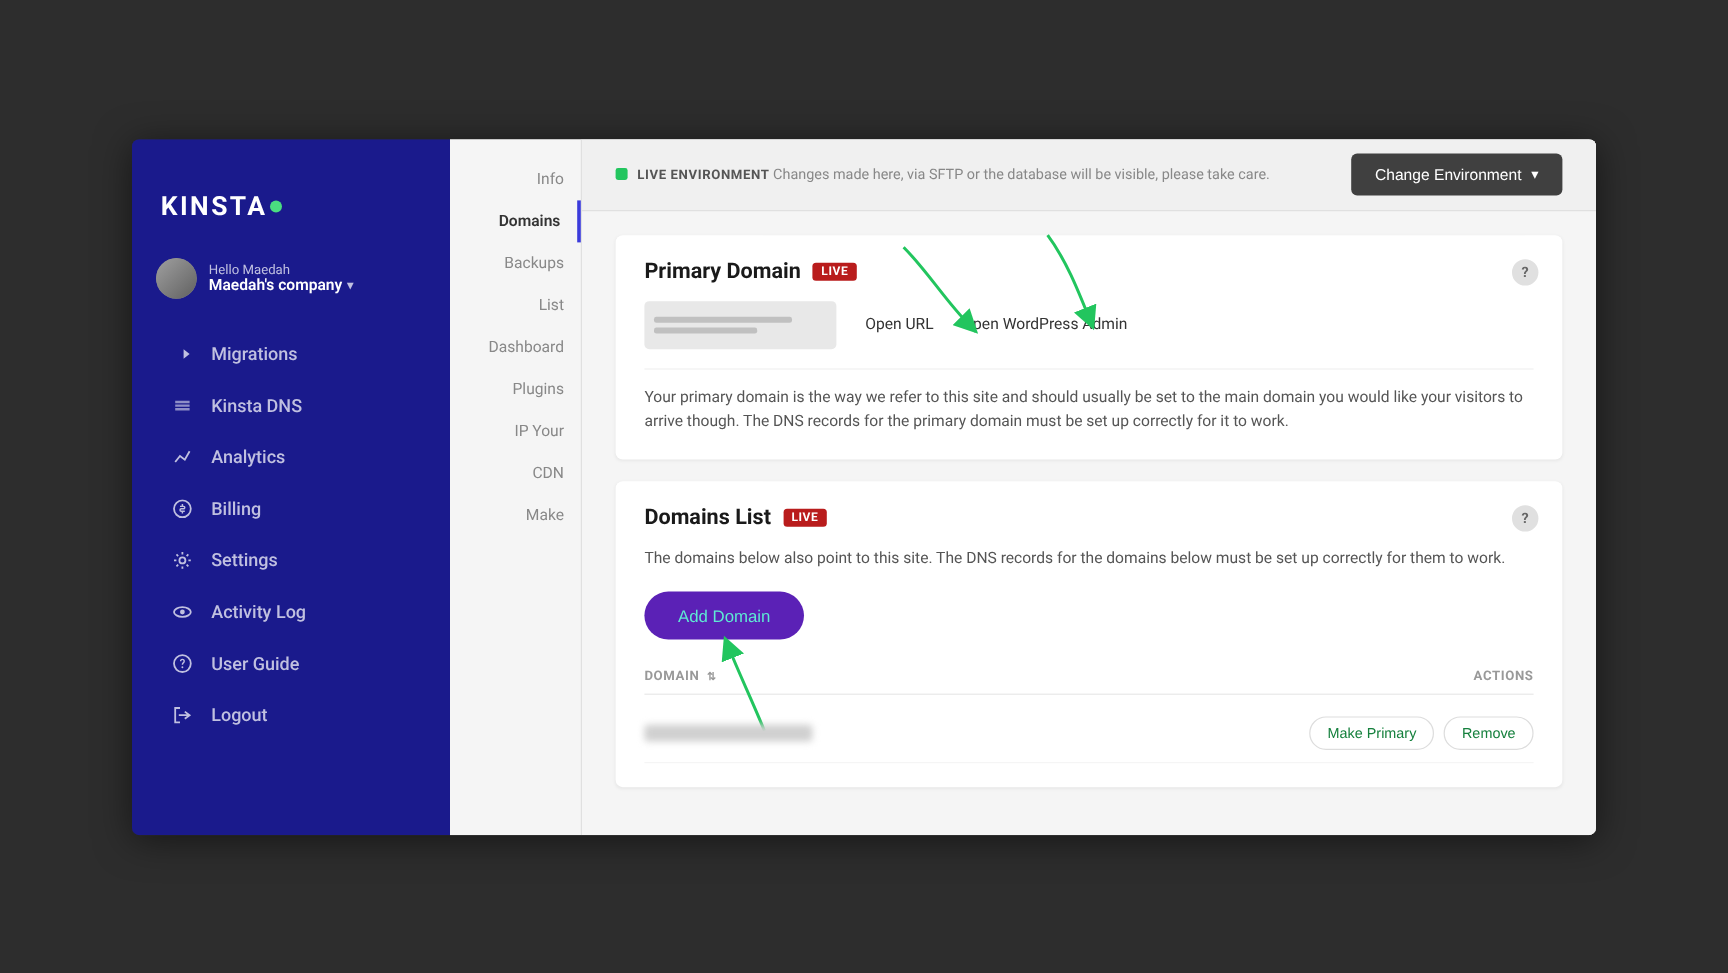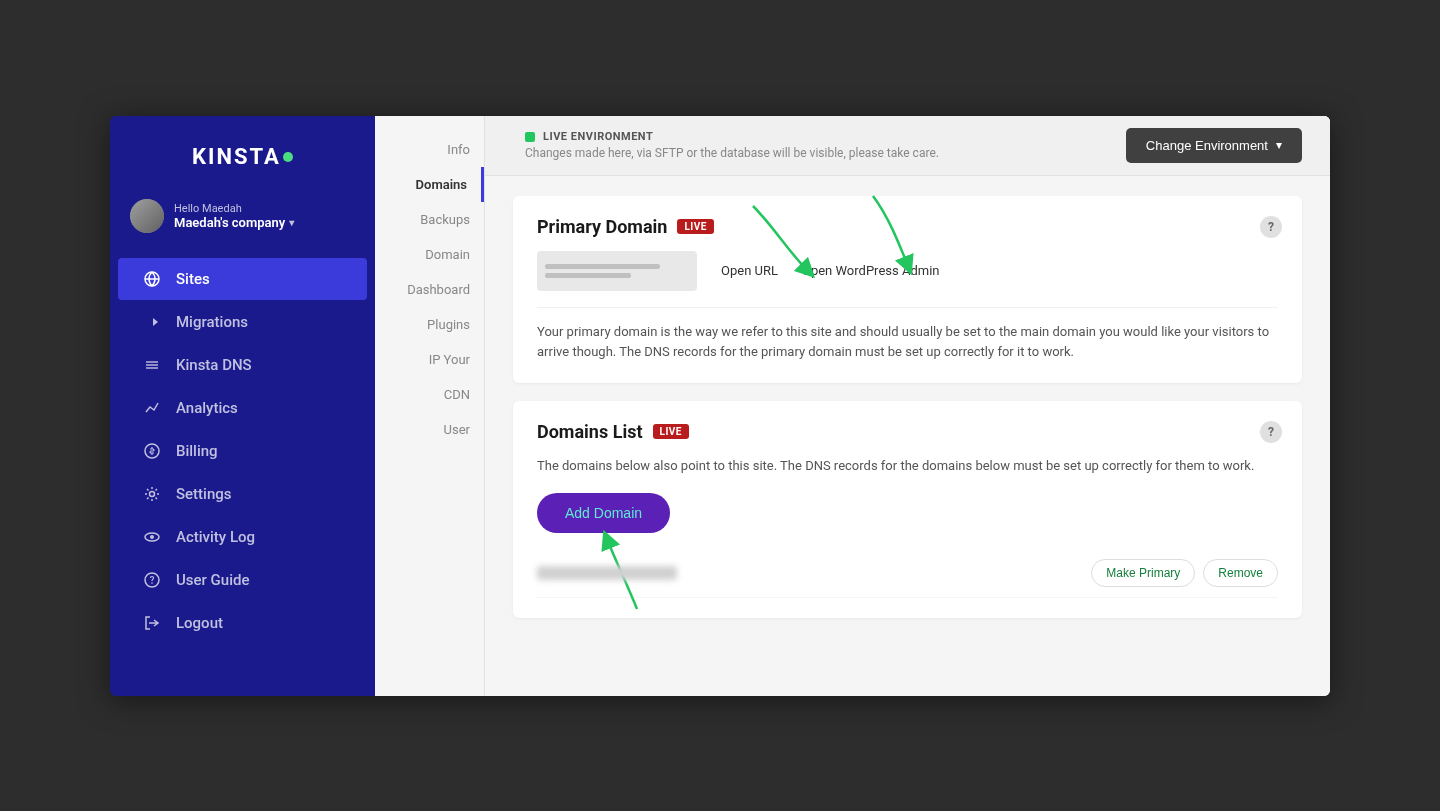--- a/index.html
+++ b/index.html
@@ -23,24 +23,23 @@
     }
     
     .sidebar {
       width: 265px;
       background: #1a1a8c;
       display: flex;
       flex-direction: column;
       flex-shrink: 0;
     }
     .sidebar-logo {
-      padding: 28px 24px 20px 24px;
-      display: flex;
-      align-items: center;
-      justify-content: center;
+      padding: 44px 24px 20px 24px;
+      display: flex;
+      align-items: center;
     }
     .kinsta-logo {
       color: #ffffff;
       font-size: 22px;
       font-weight: 700;
       letter-spacing: 2px;
       text-transform: uppercase;
     }
     .kinsta-logo span {
       display: inline-block;
@@ -160,23 +159,22 @@
     .env-bar {
       background: #f0f0f0;
       padding: 12px 28px;
       display: flex;
       align-items: center;
       justify-content: space-between;
       border-bottom: 1px solid #e0e0e0;
     }
     .env-info {
       display: flex;
-      flex-direction: column;
+      flex-direction: row;
       gap: 3px;
-      margin-left: 12px;
     }
     .env-title {
       display: flex;
       align-items: center;
       gap: 8px;
       font-size: 11px;
       font-weight: 700;
       color: #555;
       letter-spacing: 0.5px;
       text-transform: uppercase;
@@ -386,29 +384,20 @@
       <div class="user-info">
         <div class="user-hello">Hello Maedah</div>
         <div class="user-company">
           <span>Maedah's company</span>
           <span class="chevron-down">▾</span>
         </div>
       </div>
     </div>
 
     <ul class="nav-list">
-      <li class="nav-item active">
-        <span class="nav-icon">
-          <svg width="16" height="16" viewBox="0 0 16 16" fill="currentColor">
-            <circle cx="8" cy="8" r="7" stroke="currentColor" stroke-width="1.5" fill="none"></circle>
-            <path d="M8 1c-2 2-3 4-3 7s1 5 3 7M8 1c2 2 3 4 3 7s-1 5-3 7M1 8h14" stroke="currentColor" stroke-width="1.5" fill="none"></path>
-          </svg>
-        </span>
-        <span class="nav-label">Sites</span>
-      </li>
       <li class="nav-item">
         <span class="nav-icon">
           <svg width="16" height="16" viewBox="0 0 16 16" fill="currentColor">
             <path d="M2 8h12M9 4l5 4-5 4"></path>
           </svg>
         </span>
         <span class="nav-label">Migrations</span>
       </li>
       <li class="nav-item">
         <span class="nav-icon">
@@ -473,26 +462,26 @@
       </li>
     </ul>
   </div>
 
   <div class="main-content">
 
     <div class="sub-sidebar">
       <div class="sub-nav-item">Info</div>
       <div class="sub-nav-item active">Domains</div>
       <div class="sub-nav-item">Backups</div>
-      <div class="sub-nav-item">Domain</div>
+      <div class="sub-nav-item">List</div>
       <div class="sub-nav-item">Dashboard</div>
       <div class="sub-nav-item">Plugins</div>
       <div class="sub-nav-item">IP Your</div>
       <div class="sub-nav-item">CDN</div>
-      <div class="sub-nav-item">User</div>
+      <div class="sub-nav-item">Make</div>
     </div>
 
     <div class="page-area">
 
       <div class="env-bar">
         <div class="env-info">
           <div class="env-title">
             <div class="env-dot"></div>
             <span>LIVE ENVIRONMENT</span>
           </div>
@@ -562,20 +551,27 @@
             <svg style="position:absolute; bottom:-70px; left:60px; width:120px; height:90px; pointer-events:none; overflow:visible;">
               <defs>
                 <marker id="arrowhead3" markerWidth="8" markerHeight="8" refX="4" refY="4" orient="auto">
                   <path d="M0,0 L0,8 L8,4 z" fill="#22c55e"></path>
                 </marker>
               </defs>
               <path d="M40,80 C30,55 20,35 10,10" stroke="#22c55e" stroke-width="2.5" fill="none" marker-end="url(#arrowhead3)"></path>
             </svg>
           </div>
 
+          <div class="table-header">
+            <div class="table-col-label">
+              <span>DOMAIN</span>
+              <span class="sort-icon">⇅</span>
+            </div>
+            <div class="table-col-label">ACTIONS</div>
+          </div>
 
           <div class="table-row">
             <div class="domain-cell">
               <div class="domain-blurred"></div>
             </div>
             <div class="table-actions">
               <button class="action-btn">Make Primary</button>
               <button class="action-btn">Remove</button>
             </div>
           </div>

